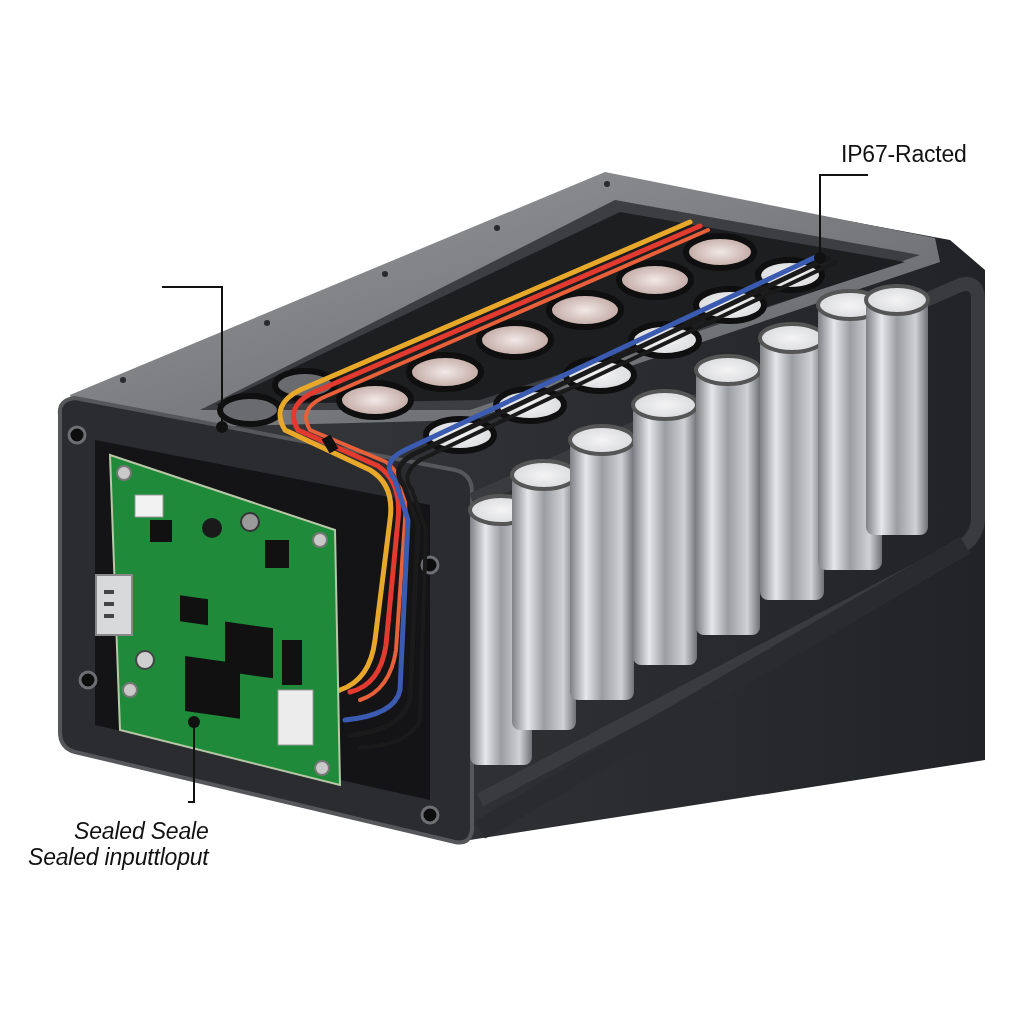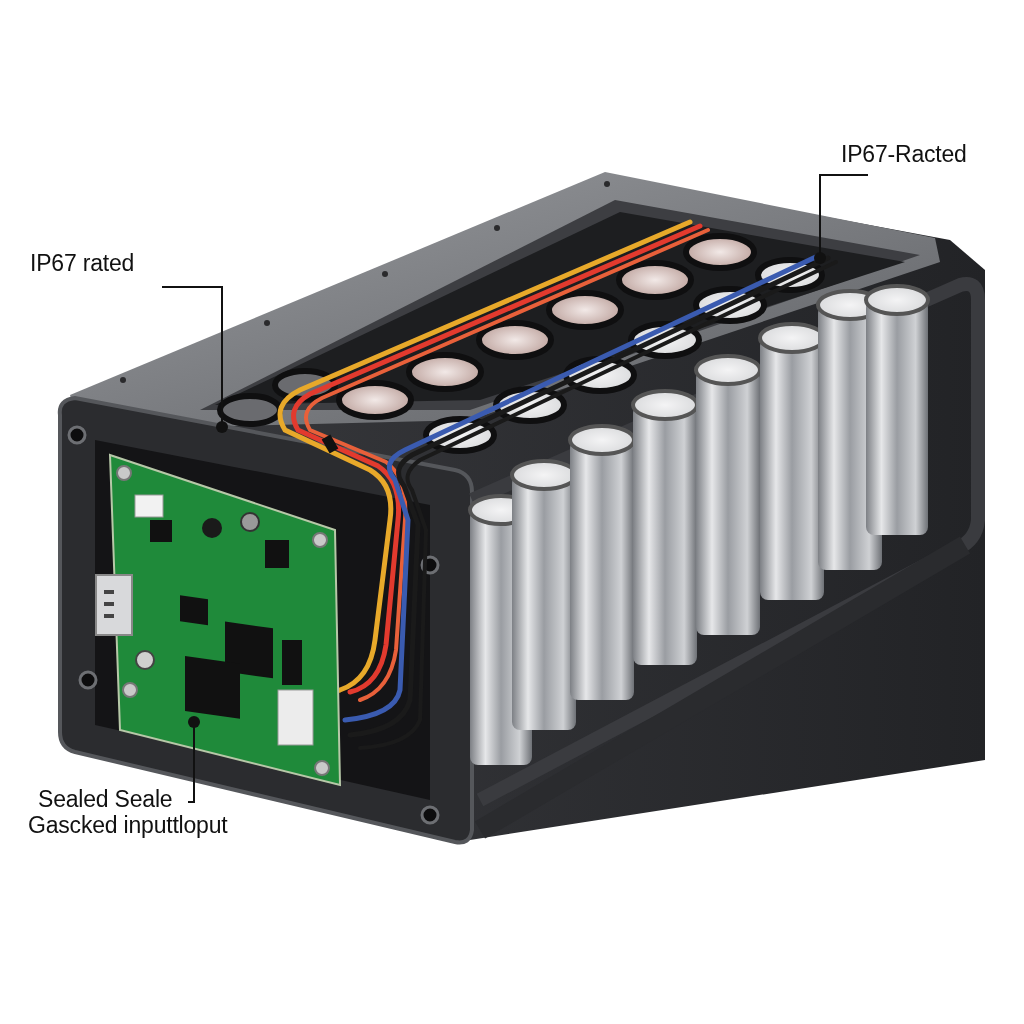--- a/index.html
+++ b/index.html
@@ -1,20 +1,20 @@
 <!DOCTYPE html>
 <html><head>
 <meta charset="utf-8">
 <style>
   html, body { margin:0; padding:0; background:#ffffff; }
   body { width:1024px; height:1024px; position:relative; overflow:hidden;
          font-family:"Liberation Sans", sans-serif; }
   #stage { position:absolute; left:0; top:0; width:1024px; height:1024px; }
   .callout { position:absolute; color:#111; font-size:23px; line-height:26px; letter-spacing:-0.2px; white-space:nowrap; }
-  .callout span { display:block; }
+  .callout span { display:block;text-align:right; }
 </style>
 </head>
 <body>
 
 <div id="stage">
   <svg width="1024" height="1024" viewBox="0 0 1024 1024">
     <defs>
       <linearGradient id="cellGrad" x1="0" x2="1" y1="0" y2="0">
         <stop offset="0" stop-color="#7d8085"></stop>
         <stop offset="0.25" stop-color="#e6e7e9"></stop>
@@ -171,19 +171,18 @@
       <circle cx="820" cy="258" r="6"></circle>
       <circle cx="222" cy="427" r="6"></circle>
       <circle cx="194" cy="722" r="6"></circle>
     </g>
   </svg>
 
   <div class="callout" style="left:841px; top:141px;">
     <span>IP67-Racted</span>
   </div>
   <div class="callout" style="left:30px; top:250px;">
-    <span>IP67 rated</span>
   </div>
-  <div class="callout" style="left:38px; top:786px;">
+  <div class="callout" style="left:38px; top:818px;font-style:italic;">
     <span>Sealed Seale</span>
-    <span style="margin-left:-10px;">Gascked inputtloput</span>
+    <span style="margin-left:-10px;">Sealed inputtloput</span>
   </div>
 </div>
 
 </body></html>

